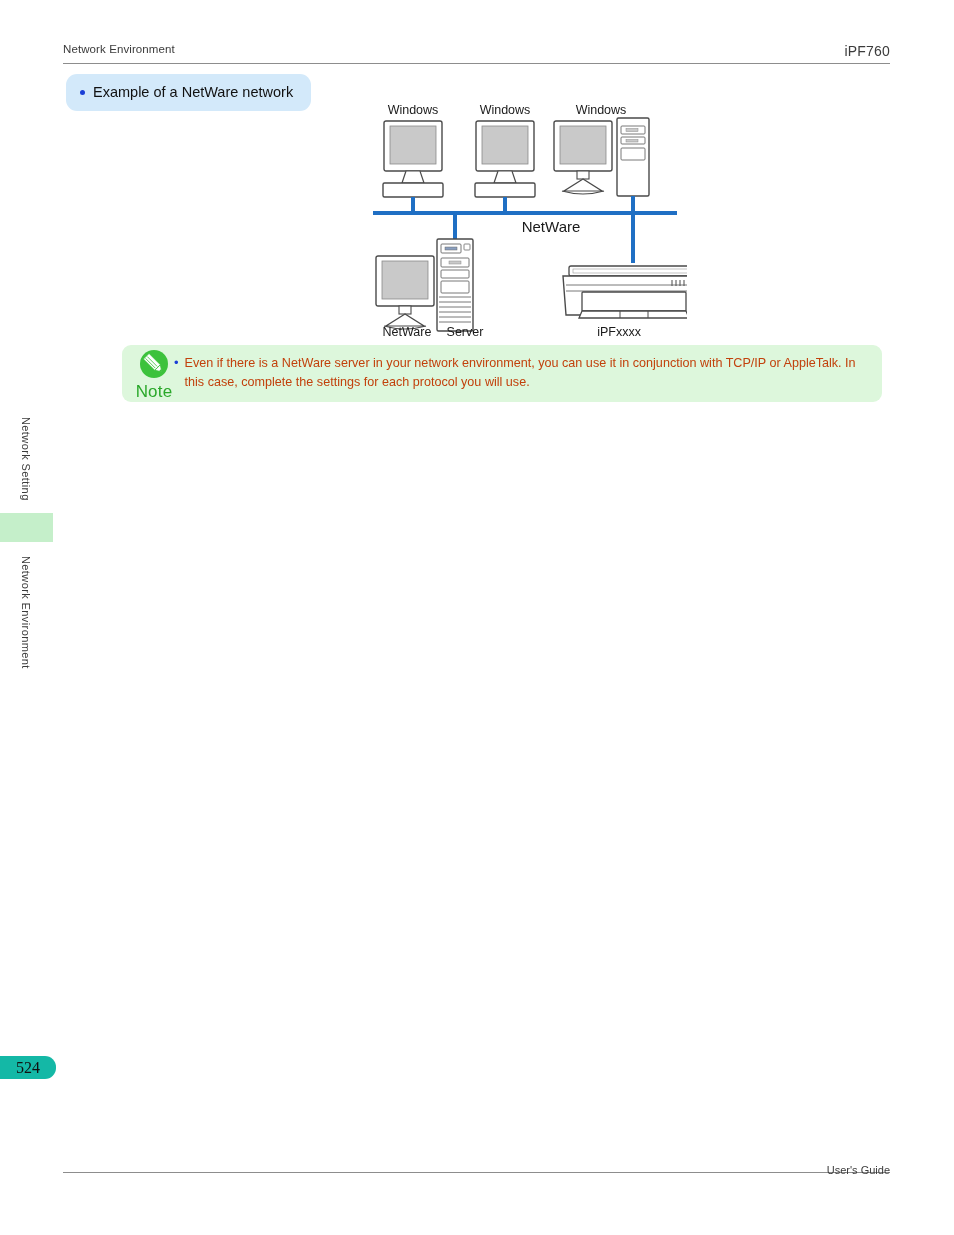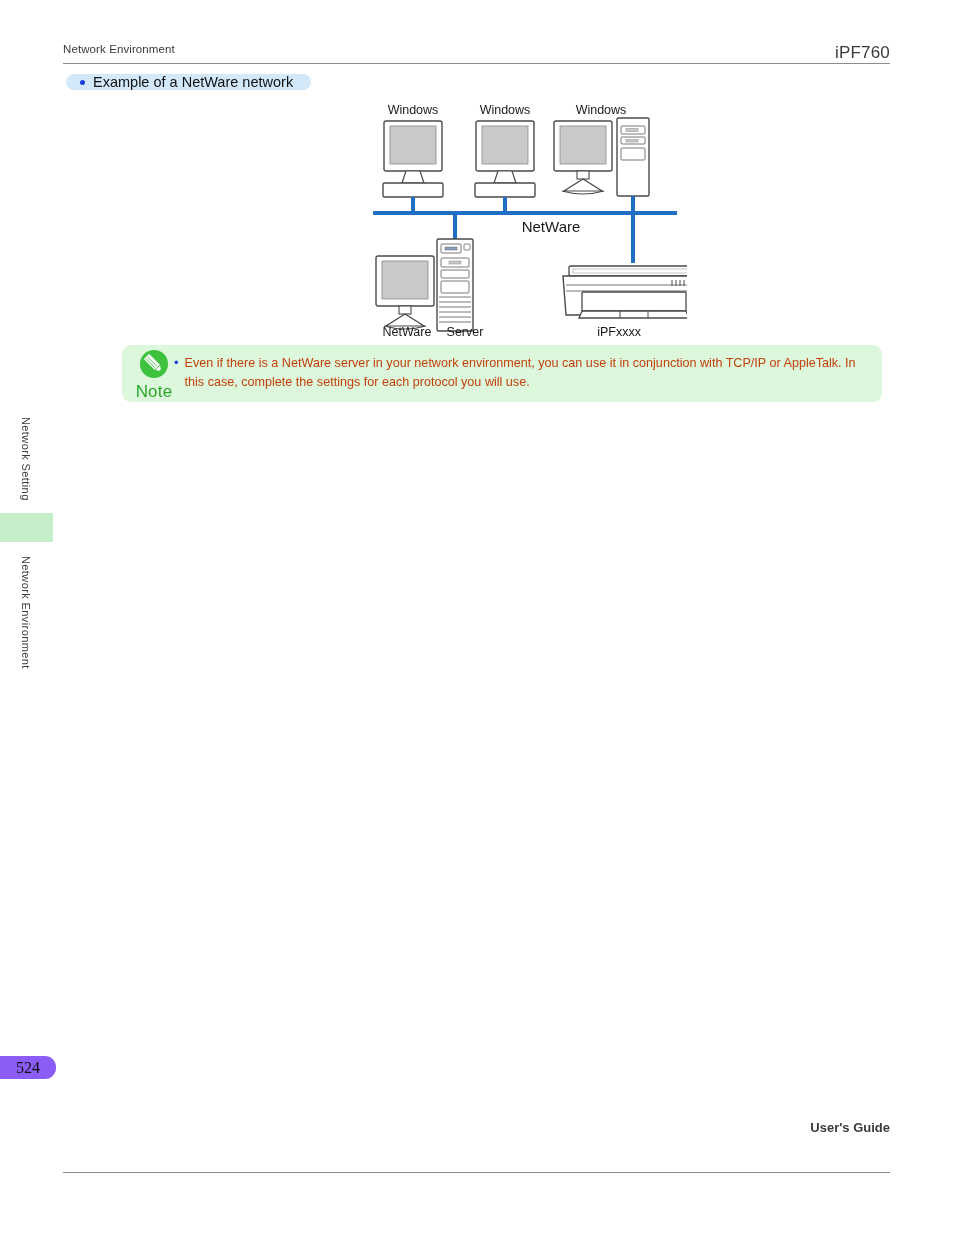--- a/index.html
+++ b/index.html
@@ -22,39 +22,39 @@
     left: 63px;
     top: 43px;
     font-size: 11.5px;
     color: #3b3b3b;
     letter-spacing: 0.1px;
   }
   .header-right {
     position: absolute;
     right: 64px;
     top: 43px;
-    font-size: 17px;
+    font-size: 14px;
     color: #3b3b3b;
     letter-spacing: 0.2px;
   }
   .header-rule {
     position: absolute;
     left: 63px;
     top: 63px;
     width: 827px;
     height: 1px;
     background: #8d8d8d;
   }
 
   
   .section-badge {
     position: absolute;
     left: 66px;
     top: 74px;
-    height: 16px;
+    height: 37px;
     padding: 0 18px 0 14px;
     border-radius: 11px;
     background: #d3e9fa;
     display: flex;
     align-items: center;
     gap: 8px;
   }
   .section-badge .dot {
     width: 5px;
     height: 5px;
@@ -144,21 +144,21 @@
     background: #c5efca;
   }
 
   
   .page-number {
     position: absolute;
     left: 0;
     top: 1056px;
     width: 56px;
     height: 23px;
-    background: #8b5cf6;
+    background: #14b8a6;
     border-top-right-radius: 11px;
     border-bottom-right-radius: 11px;
     display: flex;
     align-items: center;
     justify-content: center;
   }
   .page-number span {
     font-family: "Liberation Serif", serif;
     font-size: 16px;
     color: #111;
@@ -169,24 +169,23 @@
     position: absolute;
     left: 63px;
     top: 1172px;
     width: 827px;
     height: 1px;
     background: #8d8d8d;
   }
   .footer-right {
     position: absolute;
     right: 64px;
-    top: 1120px;
-    font-size: 13px;
+    top: 1164px;
+    font-size: 11px;
     color: #3b3b3b;
-    font-weight: bold;
   }
 </style>
 </head>
 <body>
 
 <div class="header-left">Network Environment</div>
 <div class="header-right">iPF760</div>
 <div class="header-rule"></div>
 
 <div class="section-badge">

